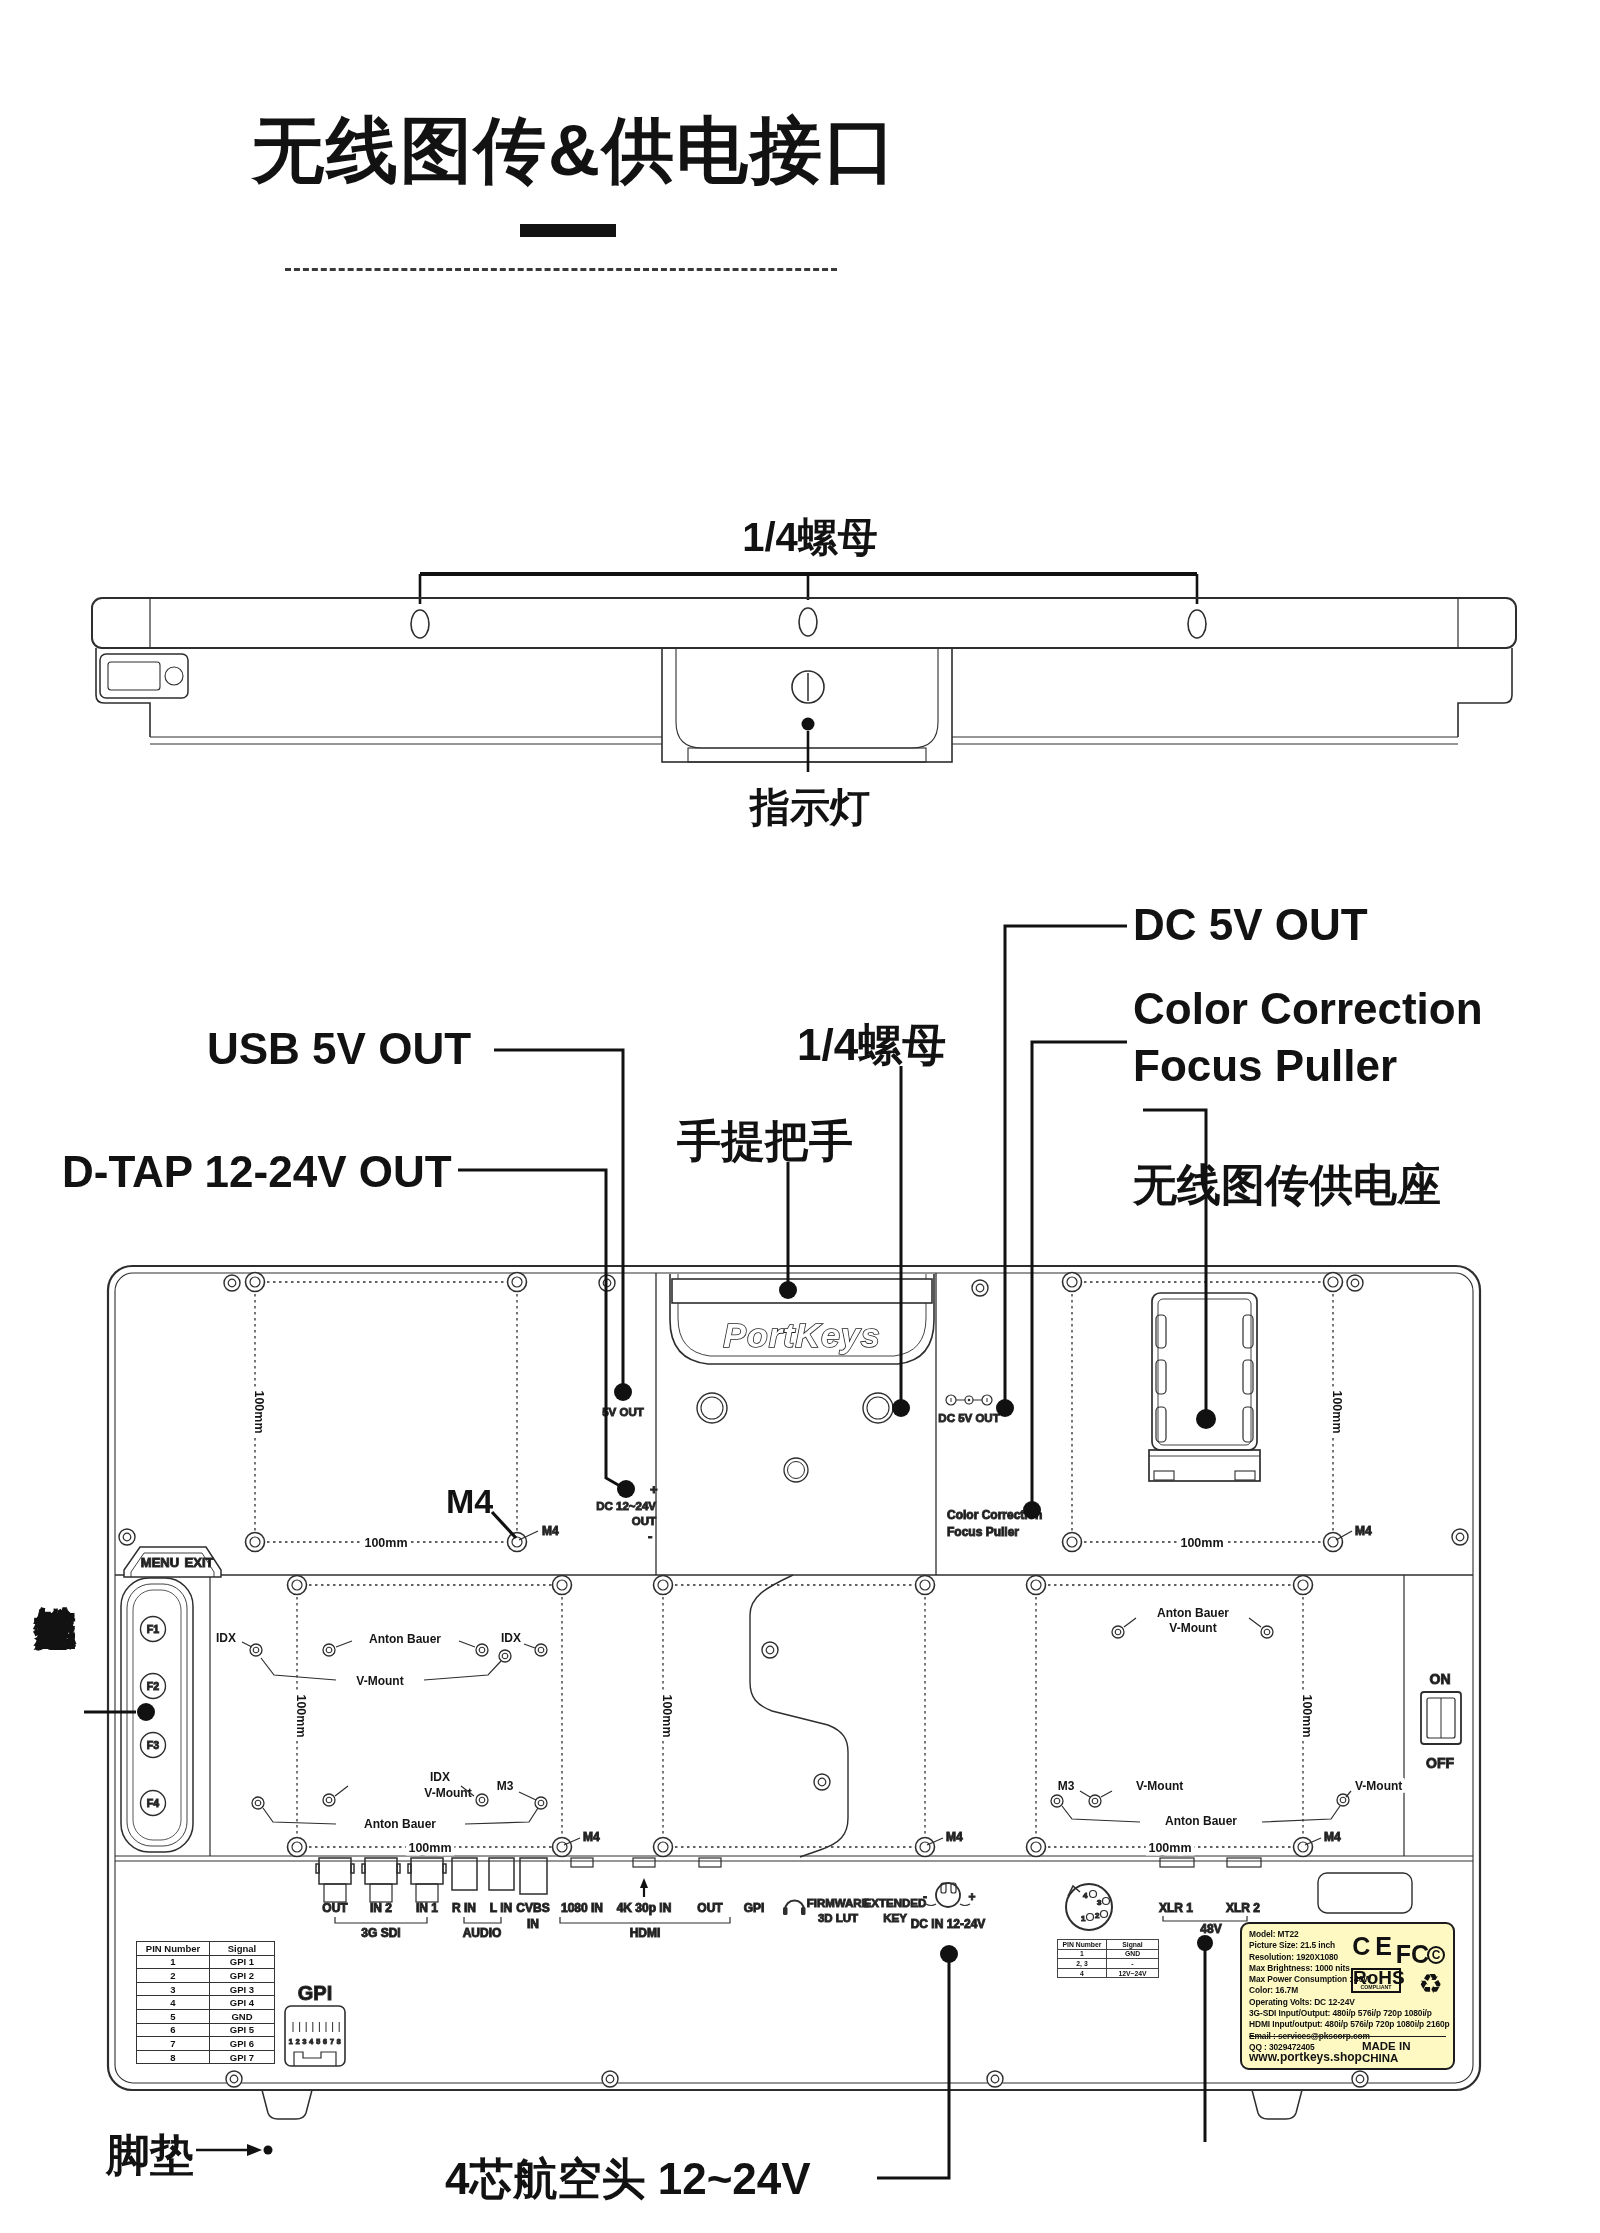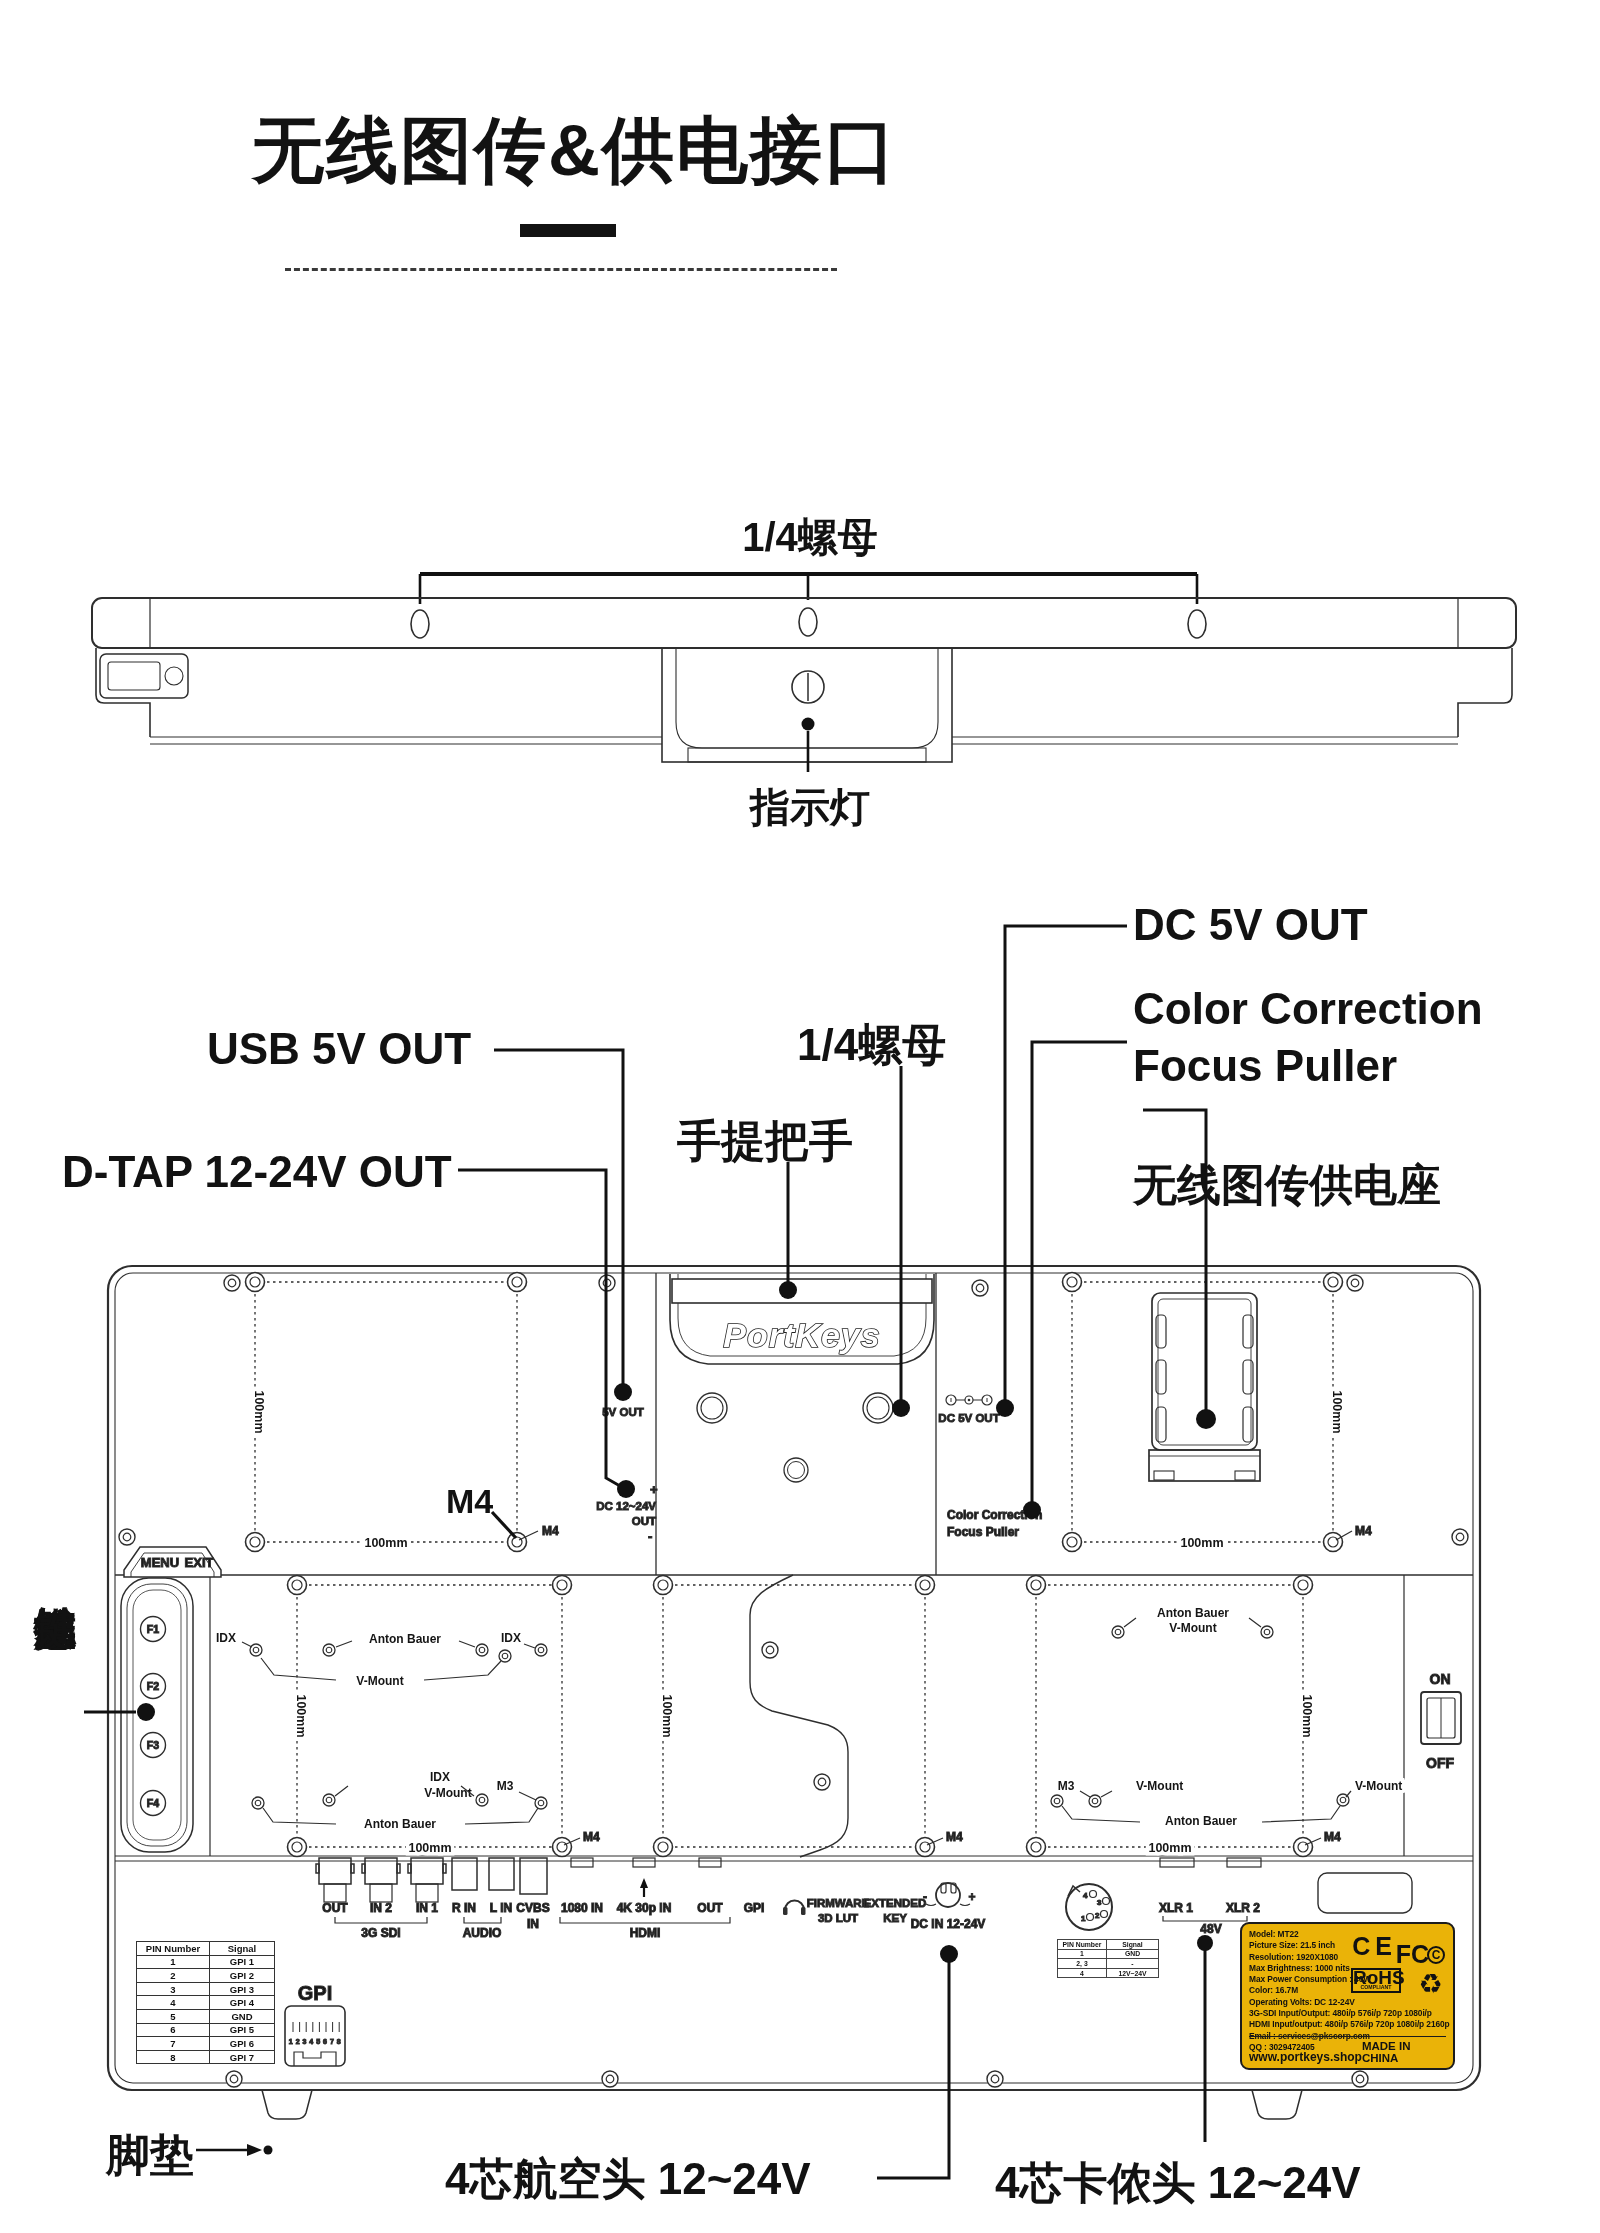--- a/index.html
+++ b/index.html
@@ -15,21 +15,21 @@
   .callout-m{font-size:34px;font-weight:800;}
   .vtext{writing-mode:vertical-rl;text-orientation:upright;font-size:42px;font-weight:800;line-height:1.0;}
   
   table{border-collapse:collapse;}
   .gpitable{width:139px;font-size:9.5px;font-weight:700;color:#111;}
   .gpitable td,.gpitable th{border:1px solid #333;text-align:center;height:12.6px;padding:0;}
   .minitable{width:102px;font-size:6.8px;font-weight:700;color:#111;}
   .minitable td,.minitable th{border:1px solid #444;text-align:center;height:8.6px;padding:0;font-weight:700;}
   
   .specbox{left:1240px;top:1922px;width:215px;height:148px;border:2px solid #1c1c1c;border-radius:9px;
-           padding:5px 7px 3px 7px;box-sizing:border-box;background:#eab308;}
+           padding:5px 7px 3px 7px;box-sizing:border-box;background:#fef9c3;}
   .specline{font-size:8.4px;font-weight:700;line-height:11.3px;white-space:nowrap;color:#111;letter-spacing:-0.1px;}
   .specfoot{position:absolute;left:7px;right:7px;bottom:4px;border-top:1.6px solid #1c1c1c;display:flex;
             justify-content:space-between;align-items:flex-end;padding-top:3px;}
   .specsite{font-size:12px;font-weight:700;}
   .specmade{font-size:11.5px;font-weight:800;}
   .ce{position:absolute;right:56px;top:8px;font-size:25px;font-weight:800;letter-spacing:5px;}
   .fcc{position:absolute;right:8px;top:16px;font-size:25px;font-weight:800;letter-spacing:0;}
   .fcc-c{display:inline-block;border:2.5px solid #111;border-radius:50%;font-size:12px;line-height:14px;width:14px;
          text-align:center;vertical-align:4px;margin-left:-2px;font-weight:800;}
   .rohs{position:absolute;right:52px;top:44px;border:2px solid #111;width:46px;text-align:center;padding:1px 0;}
@@ -434,21 +434,20 @@
   <div class="abs callout" style="left:1133px;top:1041px;">Focus Puller</div>
   <div class="abs callout cjk" style="left:677px;top:1112px;">手提把手</div>
   <div class="abs callout" style="left:62px;top:1147px;">D-TAP 12-24V OUT</div>
   <div class="abs callout cjk" style="left:1133px;top:1156px;">无线图传供电座</div>
   <div class="abs callout-m" style="left:446px;top:1482px;">M4</div>
 
   <div class="abs vtext cjk" style="left:34px;top:1574px;height:290px;">触摸感应按键</div>
 
   <div class="abs callout cjk" style="left:98px;top:2126px;margin-left:8px;">脚垫</div>
   <div class="abs callout cjk" style="left:433px;top:2150px;margin-left:12px;">4芯航空头 12~24V</div>
-  <div class="abs callout cjk" style="left:995px;top:2154px;">4芯卡侬头 12~24V</div>
 
   <table class="gpitable abs" style="left:136px;top:1941px;">
     <tbody>
         <tr>
           <th style="width:72px;">PIN Number</th>
           <th>Signal</th>
         </tr>
     <tr>
           <td>1</td>
           <td>GPI 1</td>

